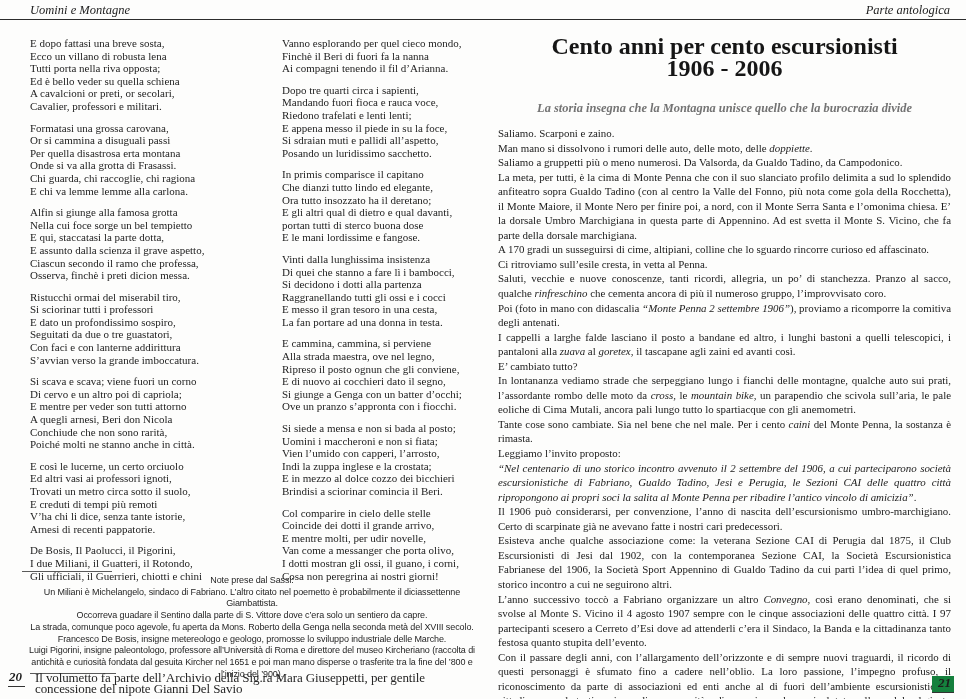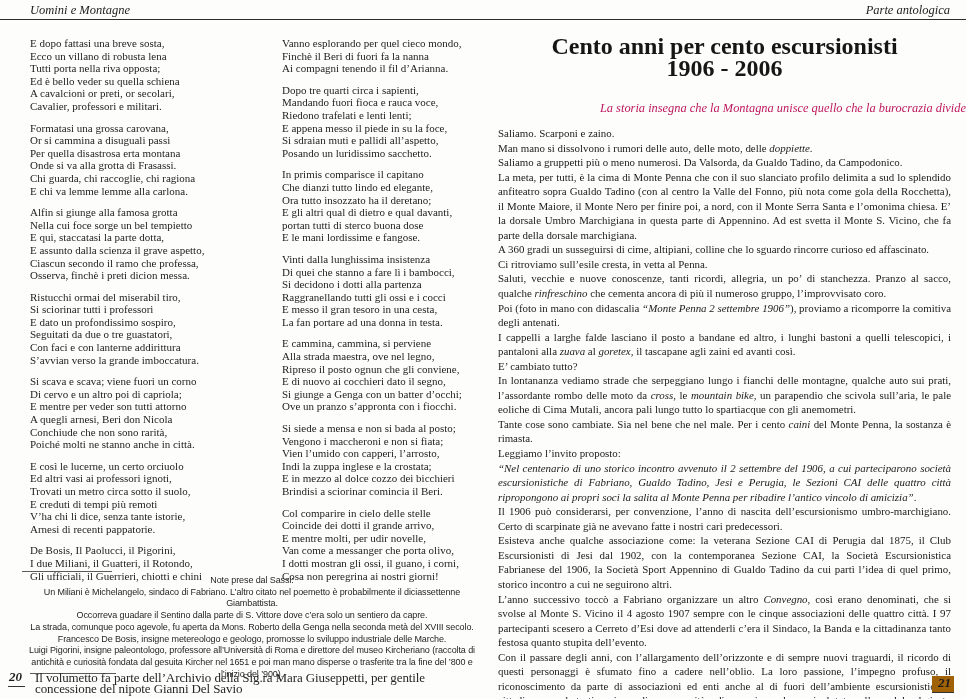--- a/index.html
+++ b/index.html
@@ -35,27 +35,27 @@
   .footer-rule { position:absolute; left:30px; bottom:25px; width:86px; border-top:1px solid #5a5a5a; }
   .footer-row { position:absolute; left:8px; bottom:5px; width:472px; display:flex; align-items:flex-start; gap:10px;justify-content:flex-end; }
   .pageno { font-weight:bold; font-style:italic; font-size:13px; line-height:14px;
     border-bottom:1.6px solid #333; padding:0 3px 2px 1px; }
   .footer-text { font-family:Liberation Serif, serif; font-size:13px; line-height:10.5px;
     letter-spacing:-0.1px; padding-top:3px; color:#262626; }
 
   
   .art-title { position:absolute; top:35px; left:0; right:0; text-align:center;
     font-weight:bold; font-size:24px; line-height:22px; color:#161616; }
-  .art-subtitle { position:absolute; top:101px; left:0; right:0; text-align:right;
-    font-weight:normal; font-style:italic; font-size:12.4px; color:#be185d; }
+  .art-subtitle { position:absolute; top:101px; left:0; right:0; text-align:center;
+    font-weight:bold; font-style:italic; font-size:12.4px; color:#737373; }
   .art-body { position:absolute; top:126px; left:15px; width:453px;
     font-size:10.9px; line-height:14.55px; text-align:justify; color:#1a1a1a; }
   .bpara { margin:0; }
   .it { font-style:italic; }
-  .pageno-right { position:absolute; right:12px; bottom:6px; background:#a16207; padding-left:6px; }
+  .pageno-right { position:absolute; right:12px; bottom:6px; background:#15803d; padding-left:6px; }
 </style>
 </head>
 <body>
 
 <div class="spread">
 
   <div class="page page-left">
     <div class="runhead">Uomini e Montagne</div>
     <div class="headrule"></div>
 
@@ -148,21 +148,21 @@
           <div class="stanza">
             <div class="pline">E cammina, cammina, si perviene</div>
             <div class="pline">Alla strada maestra, ove nel legno,</div>
             <div class="pline">Ripreso il posto ognun che gli conviene,</div>
             <div class="pline">E di nuovo ai cocchieri dato il segno,</div>
             <div class="pline">Si giunge a Genga con un batter d’occhi;</div>
             <div class="pline">Ove un pranzo s’appronta con i fiocchi.</div>
           </div>
           <div class="stanza">
             <div class="pline">Si siede a mensa e non si bada al posto;</div>
-            <div class="pline">Vengono i maccheroni e non si fiata;</div>
+            <div class="pline">Uomini i maccheroni e non si fiata;</div>
             <div class="pline">Vien l’umido con capperi, l’arrosto,</div>
             <div class="pline">Indi la zuppa inglese e la crostata;</div>
             <div class="pline">E in mezzo al dolce cozzo dei bicchieri</div>
             <div class="pline">Brindisi a sciorinar comincia il Beri.</div>
           </div>
           <div class="stanza">
             <div class="pline">Col comparire in cielo delle stelle</div>
             <div class="pline">Coincide dei dotti il grande arrivo,</div>
             <div class="pline">E mentre molti, per udir novelle,</div>
             <div class="pline">Van come a messanger che porta olivo,</div>
@@ -200,21 +200,21 @@
       <div>1906 - 2006</div>
     </div>
 
     <div class="art-subtitle">La storia insegna che la Montagna unisce quello che la burocrazia divide</div>
 
     <div class="art-body">
         <div class="bpara"><span>Saliamo. Scarponi e zaino.</span></div>
         <div class="bpara"><span>Man mano si dissolvono i rumori delle auto, delle moto, delle </span><span class="it">doppiette</span><span>.</span></div>
         <div class="bpara"><span>Saliamo a gruppetti più o meno numerosi. Da Valsorda, da Gualdo Tadino, da Campodonico.</span></div>
         <div class="bpara"><span>La meta, per tutti, è la cima di Monte Penna che con il suo slanciato profilo delimita a sud lo splendido anfiteatro sopra Gualdo Tadino (con al centro la Valle del Fonno, più nota come gola della Rocchetta), il Monte Maiore, il Monte Nero per finire poi, a nord, con il Monte Serra Santa e l’omonima chiesa. E’ la dorsale Umbro Marchigiana in questa parte di Appennino. Ad est svetta il Monte S. Vicino, che fa parte della dorsale marchigiana.</span></div>
-        <div class="bpara"><span>A 360 gradi un susseguirsi di cime, altipiani, colline che lo sguardo rincorre curioso ed affascinato.</span></div>
+        <div class="bpara"><span>A 170 gradi un susseguirsi di cime, altipiani, colline che lo sguardo rincorre curioso ed affascinato.</span></div>
         <div class="bpara"><span>Ci ritroviamo sull’esile cresta, in vetta al Penna.</span></div>
         <div class="bpara"><span>Saluti, vecchie e nuove conoscenze, tanti ricordi, allegria, un po’ di stanchezza. Pranzo al sacco, qualche </span><span class="it">rinfreschino</span><span> che cementa ancora di più il numeroso gruppo, l’improvvisato coro.</span></div>
         <div class="bpara"><span>Poi (foto in mano con didascalia </span><span class="it">“Monte Penna 2 settembre 1906”</span><span>), proviamo a ricomporre la comitiva degli antenati.</span></div>
         <div class="bpara"><span>I cappelli a larghe falde lasciano il posto a bandane ed altro, i lunghi bastoni a quelli telescopici, i pantaloni alla </span><span class="it">zuava</span><span> al </span><span class="it">goretex</span><span>, il tascapane agli zaini ed avanti così.</span></div>
         <div class="bpara"><span>E’ cambiato tutto?</span></div>
         <div class="bpara"><span>In lontananza vediamo strade che serpeggiano lungo i fianchi delle montagne, qualche auto sui prati, l’assordante rombo delle moto da </span><span class="it">cross</span><span>, le </span><span class="it">mountain bike</span><span>, un parapendio che scivola sull’aria, le pale eoliche di Cima Mutali, ancora pali lungo tutto lo spartiacque con gli anemometri.</span></div>
         <div class="bpara"><span>Tante cose sono cambiate. Sia nel bene che nel male. Per i cento </span><span class="it">caini</span><span> del Monte Penna, la sostanza è rimasta.</span></div>
         <div class="bpara"><span>Leggiamo l’invito proposto:</span></div>
         <div class="bpara"><span class="it">“Nel centenario di uno storico incontro avvenuto il 2 settembre del 1906, a cui parteciparono società escursionistiche di Fabriano, Gualdo Tadino, Jesi e Perugia, le Sezioni CAI delle quattro città ripropongono ai propri soci la salita al Monte Penna per ribadire l’antico vincolo di amicizia”</span><span>.</span></div>
         <div class="bpara"><span>Il 1906 può considerarsi, per convenzione, l’anno di nascita dell’escursionismo umbro-marchigiano. Certo di scarpinate già ne avevano fatte i nostri cari predecessori.</span></div>

